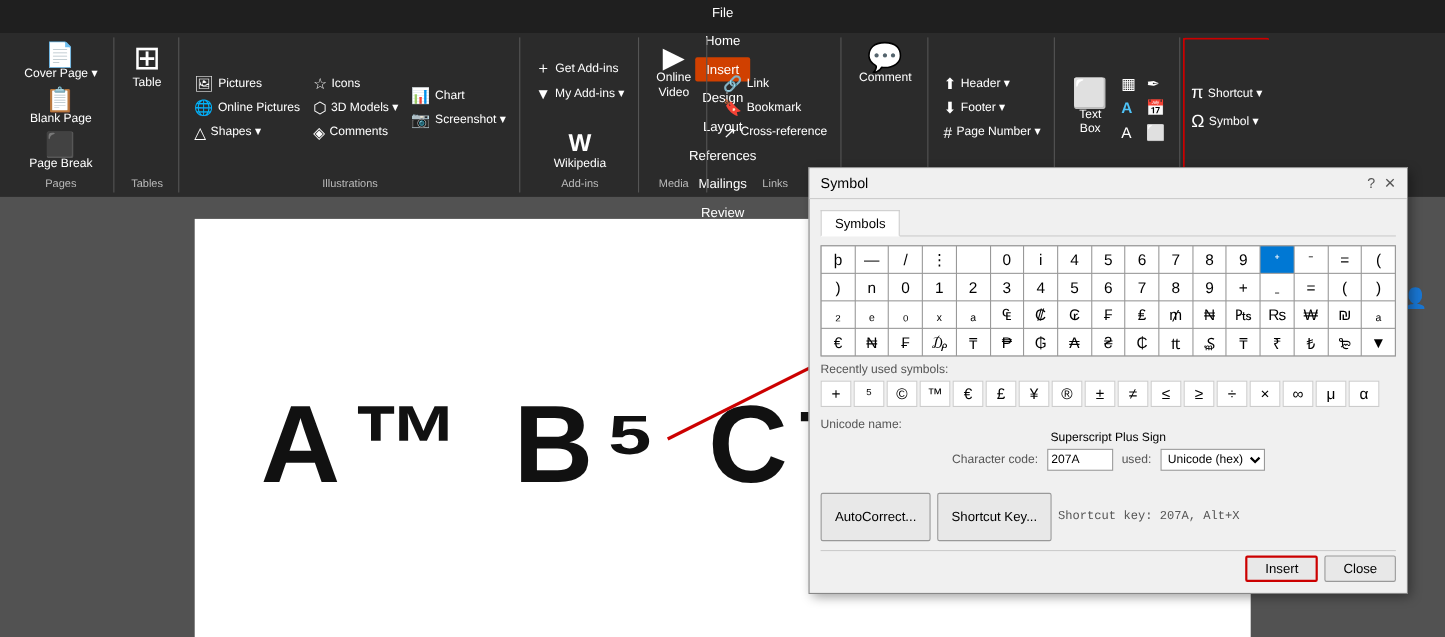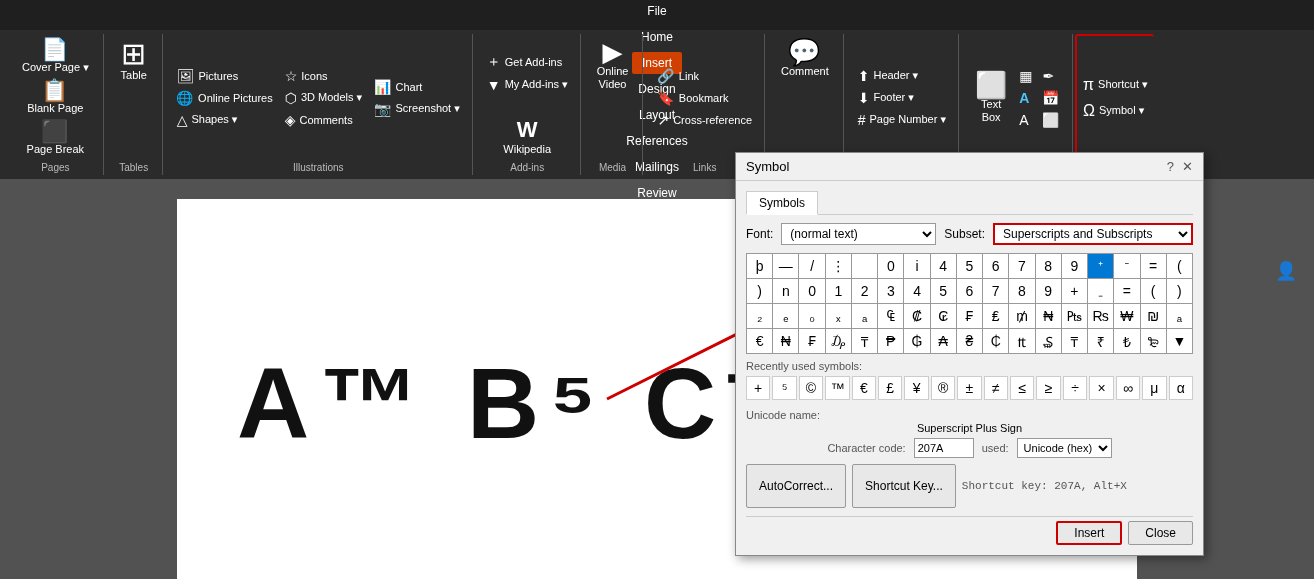--- a/index.html
+++ b/index.html
@@ -24,41 +24,41 @@
     
     .doc-area { background: #525252; display: flex; justify-content: center; align-items: flex-start; height: calc(579px - 132px); overflow: hidden; }
     .doc-page { background: #fff; width: 960px; height: 400px; margin-top: 20px; display: flex; align-items: center; padding: 20px 60px; position: relative; }
     .doc-content { font-size: 100px; font-weight: bold; color: #111; letter-spacing: 10px; }
 
     
     .arrow-overlay { position: absolute; top: 0; left: 0; width: 100%; height: 100%; pointer-events: none; }
 
     
     .dialog-overlay { position: fixed; top: 0; left: 0; width: 100%; height: 100%; pointer-events: none; z-index: 100; }
-    .dialog { position: absolute; top: 152px; left: 735px; width: 469px; background: #f0f0f0; border: 1px solid #888; box-shadow: 3px 3px 10px rgba(0,0,0,0.4); font-size: 12px; pointer-events: all; }
+    .dialog { position: absolute; top: 152px; left: 735px; width: 545px; background: #f0f0f0; border: 1px solid #888; box-shadow: 3px 3px 10px rgba(0,0,0,0.4); font-size: 12px; pointer-events: all; }
     .dialog-title-bar { background: #f0f0f0; display: flex; align-items: center; padding: 6px 10px; border-bottom: 1px solid #ccc; }
     .dialog-title { font-size: 13px; font-weight: normal; flex: 1; color: #000; }
     .dialog-controls { display: flex; gap: 8px; color: #555; font-size: 13px; }
     .dialog-controls span { cursor: pointer; }
     .dialog-body { padding: 10px; }
     .dialog-tabs { display: flex; border-bottom: 1px solid #ccc; margin-bottom: 8px; }
     .dialog-tab { padding: 4px 12px; cursor: pointer; border: 1px solid transparent; font-size: 12px; color: #000; background: #f0f0f0; }
     .dialog-tab.active { background: #fff; border: 1px solid #ccc; border-bottom: 1px solid #fff; margin-bottom: -1px; }
     .dialog-row { display: flex; align-items: center; gap: 8px; margin-bottom: 8px; }
     .dialog-label { font-size: 12px; color: #000; white-space: nowrap; }
     .dialog-select { height: 22px; border: 1px solid #999; background: #fff; font-size: 12px; flex: 1; padding: 0 4px; }
     .dialog-select-sm { height: 22px; border: 1px solid #999; background: #fff; font-size: 12px; padding: 0 4px; min-width: 180px; }
     .subset-select { min-width: 200px; border: 2px solid #cc0000; }
     .symbol-grid { display: grid; grid-template-columns: repeat(17, 1fr); border: 1px solid #999; background: #999; gap: 1px; margin-bottom: 6px; }
     .sym-cell { background: #fff; display: flex; align-items: center; justify-content: center; height: 24px; font-size: 14px; cursor: pointer; border: none; }
     .sym-cell.selected { background: #0078d4; color: #fff; }
     .recently-label { font-size: 11px; color: #555; margin-bottom: 4px; }
     .recently-row { display: flex; gap: 2px; margin-bottom: 8px; }
     .recent-cell { background: #fff; border: 1px solid #ccc; width: 28px; height: 24px; display: flex; align-items: center; justify-content: center; font-size: 14px; cursor: pointer; }
-    .unicode-section { margin-bottom: 6px; }
+    .unicode-section { margin-bottom: 20px; }
     .unicode-name-label { font-size: 11px; color: #555; }
     .unicode-name-val { font-size: 11px; color: #000; }
     .unicode-row { display: flex; align-items: center; gap: 8px; margin-top: 4px; }
     .char-code-label { font-size: 11px; color: #555; }
     .char-code-input { border: 1px solid #999; height: 20px; width: 60px; font-size: 11px; padding: 0 3px; background: #fff; }
     .from-label { font-size: 11px; color: #555; }
     .from-select { border: 1px solid #999; height: 20px; font-size: 11px; padding: 0 2px; background: #fff; }
     .shortcut-row { display: flex; align-items: center; gap: 6px; margin-bottom: 8px; }
     .shortcut-text { font-size: 11px; color: #555; font-family: Liberation Mono, monospace; }
     .dialog-btn { border: 1px solid #999; background: #e8e8e8; padding: 14px 12px; cursor: pointer; font-size: 12px; color: #000; border-radius: 2px; }
@@ -292,30 +292,20 @@
     <div class="dialog-title-bar">
       <span class="dialog-title">Symbol</span>
       <div class="dialog-controls">
         <span>?</span>
         <span>✕</span>
       </div>
     </div>
     <div class="dialog-body">
       <div class="dialog-tabs">
         <div class="dialog-tab active">Symbols</div>
-      </div>
-      <div class="dialog-row">
-        <span class="dialog-label">Font:</span>
-        <select class="dialog-select">
-          <option>(normal text)</option>
-        </select>
-        <span class="dialog-label">Subset:</span>
-        <select class="dialog-select-sm subset-select">
-          <option>Superscripts and Subscripts</option>
-        </select>
       </div>
 
       <div class="symbol-grid">
         <div class="sym-cell">þ</div>
         <div class="sym-cell">—</div>
         <div class="sym-cell">/</div>
         <div class="sym-cell">⋮</div>
         <div class="sym-cell"> </div>
         <div class="sym-cell">0</div>
         <div class="sym-cell">i</div>

